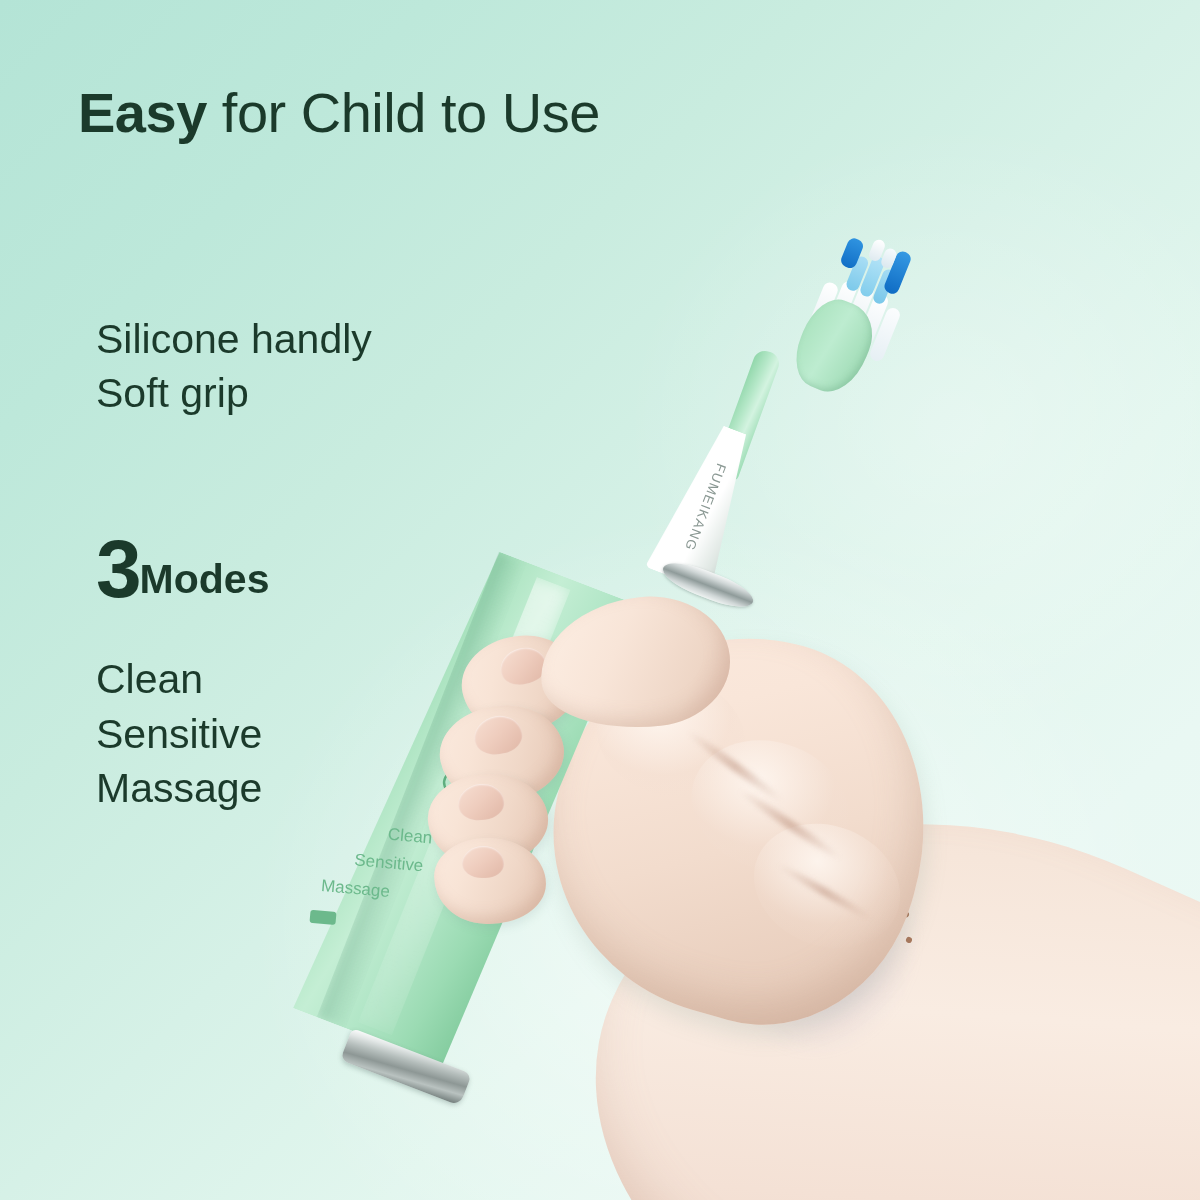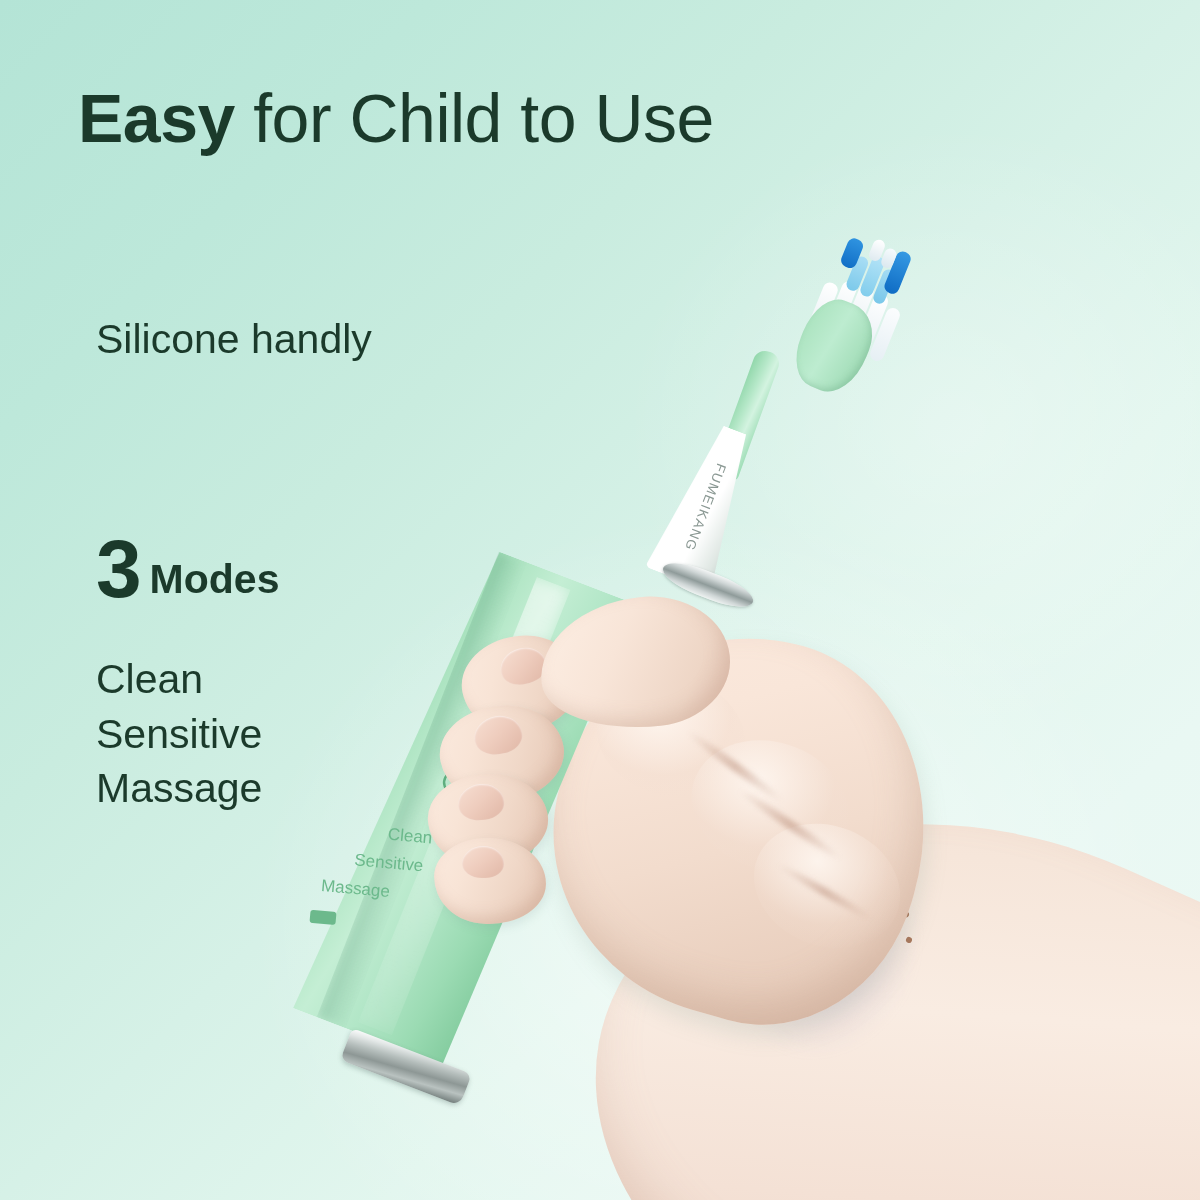--- a/index.html
+++ b/index.html
@@ -41,21 +41,21 @@
     left: 620px; top: 120px;
     width: 680px; height: 620px;
     background: radial-gradient(ellipse at center, rgba(255,255,255,0.30) 0%, rgba(255,255,255,0) 70%);
   }
 
   
   .headline {
     position: absolute;
     left: 78px;
     top: 84px;
-    font-size: 68px;
+    font-size: 56px;
     line-height: 1.02;
     letter-spacing: -0.5px;
     color: #1b3a2b;
     white-space: nowrap;
   }
   .headline .hl-strong { font-weight: 700; }
   .headline .hl-rest   { font-weight: 400; }
 
   .feature-block {
     position: absolute;
@@ -80,21 +80,20 @@
     margin-bottom: 42px;
   }
   .modes-heading .count {
     font-size: 82px;
     font-weight: 700;
     letter-spacing: -2px;
   }
   .modes-heading .count-label {
     font-size: 41px;
     font-weight: 700;
-    margin-left: 10px;
     position: relative;
     top: -4px;
   }
   .mode-item {
     color: #1b3a2b;
     font-size: 41px;
     line-height: 1.33;
     font-weight: 400;
     white-space: nowrap;
   }
@@ -446,20 +445,21 @@
   </div>
 
   <div class="headline">
     <span class="hl-strong">Easy</span><span class="hl-rest"> for Child to Use</span>
   </div>
 
   <div class="feature-block feature-silicone">
     <div class="feat-line">
       <span class="bold">Silicone</span><span> handly</span>
     </div>
+    <div class="feat-line">Soft grip</div>
   </div>
 
   <div class="feature-block feature-modes">
     <div class="modes-heading">
       <span class="count">3</span><span class="count-label">Modes</span>
     </div>
     <div class="mode-item">Clean</div>
     <div class="mode-item">Sensitive</div>
     <div class="mode-item">Massage</div>
   </div>

